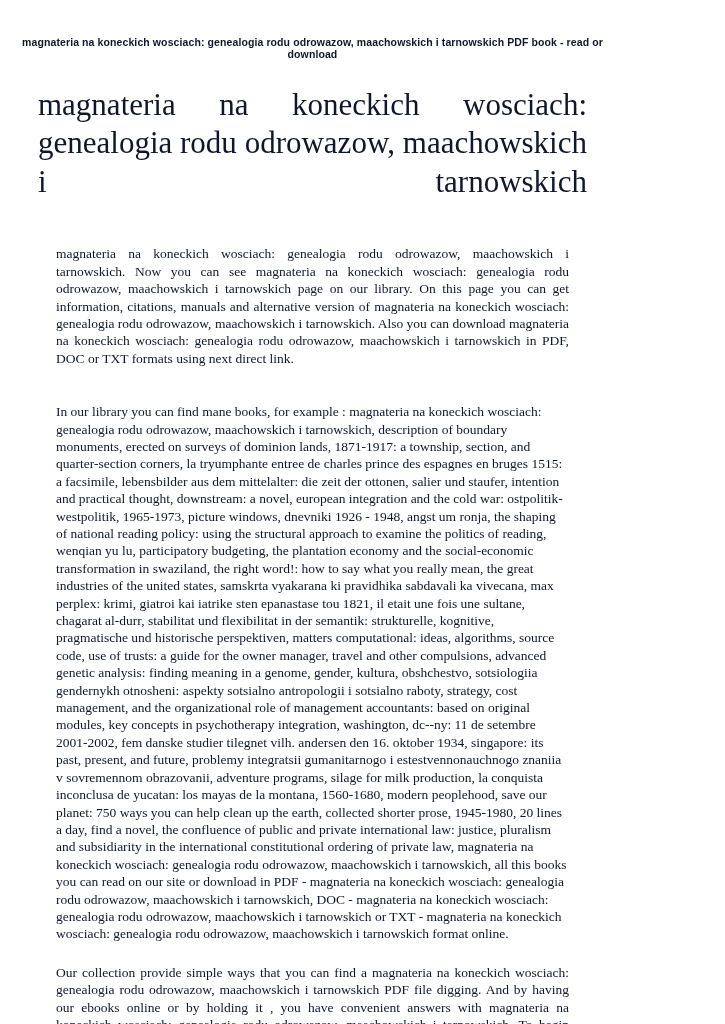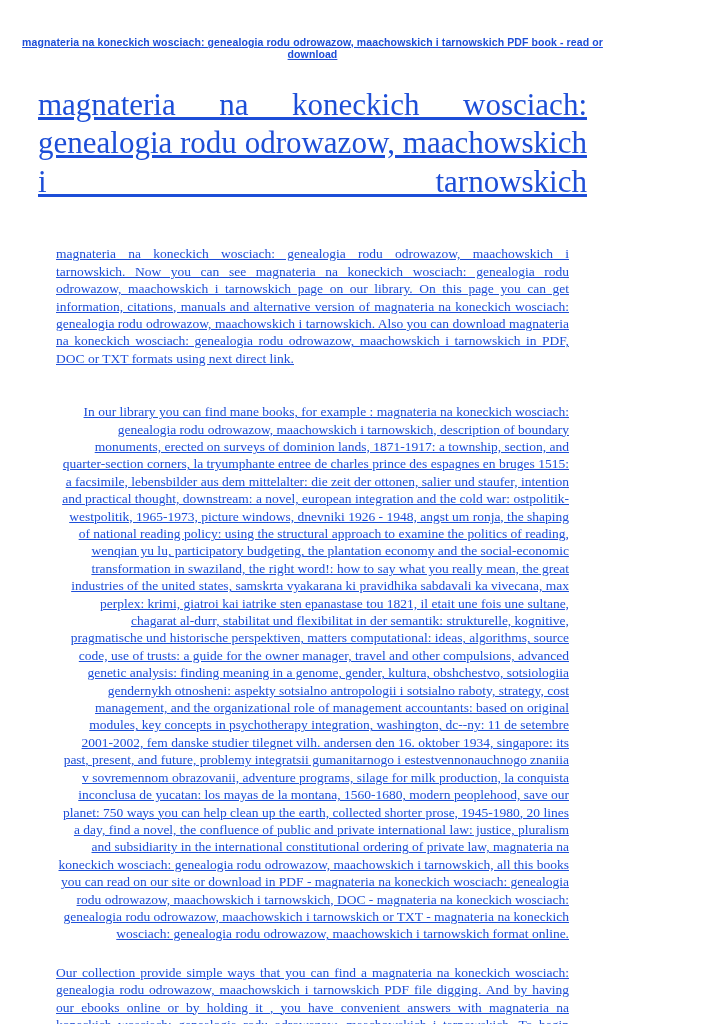--- a/index.html
+++ b/index.html
@@ -5,25 +5,24 @@
   html, body {
     margin: 0;
     padding: 0;
     background: #ffffff;
   }
   .page {
     position: relative;
     width: 625px;
     height: 1024px;
     background: #ffffff;
-    color: #1d4ed8;
+    color: #0f172a;
     font-family: "Liberation Serif", serif;
     overflow: hidden;
     box-sizing: border-box;
-    text-decoration: underline;
   }
   .top-header {
     font-family: "Liberation Sans", sans-serif;
     font-weight: bold;
     font-size: 10.5px;
     text-align: center;
     padding-top: 36px;
     letter-spacing: 0.1px;
   }
   .title {
@@ -40,21 +39,21 @@
     font-size: 13.5px;
     line-height: 17.4px;
     margin-left: 56px;
     margin-right: 56px;
     margin-bottom: 0;
   }
   .justify {
     text-align: justify;
   }
   .para1 { margin-top: 44px; }
-  .para2 { margin-top: 36px; text-align: right; }
+  .para2 { margin-top: 36px; text-align: left; }
   .para3 { margin-top: 21px; }
   .footer {
     position: absolute;
     left: 0;
     right: 0;
     bottom: 25px;
     text-align: center;
     font-family: "Liberation Sans", sans-serif;
     font-style: italic;
     font-size: 10.5px;

